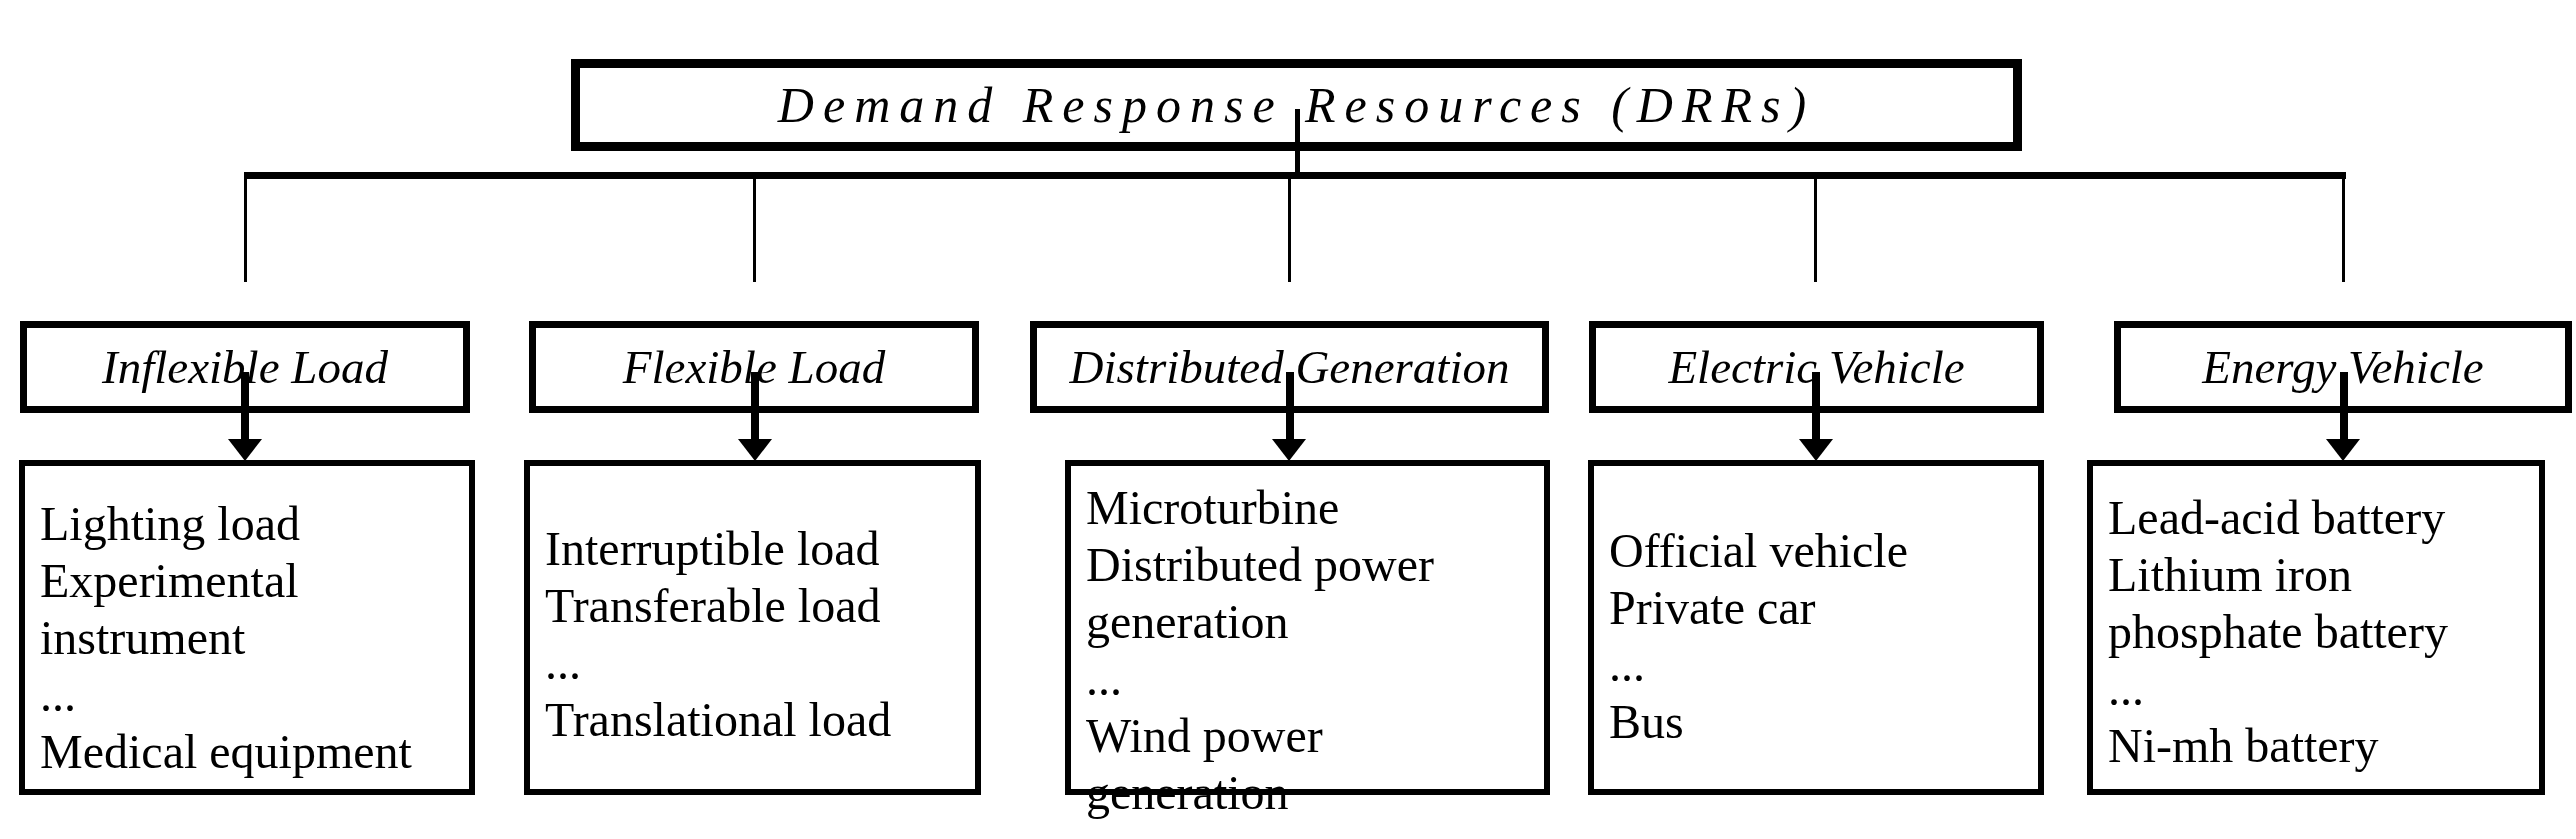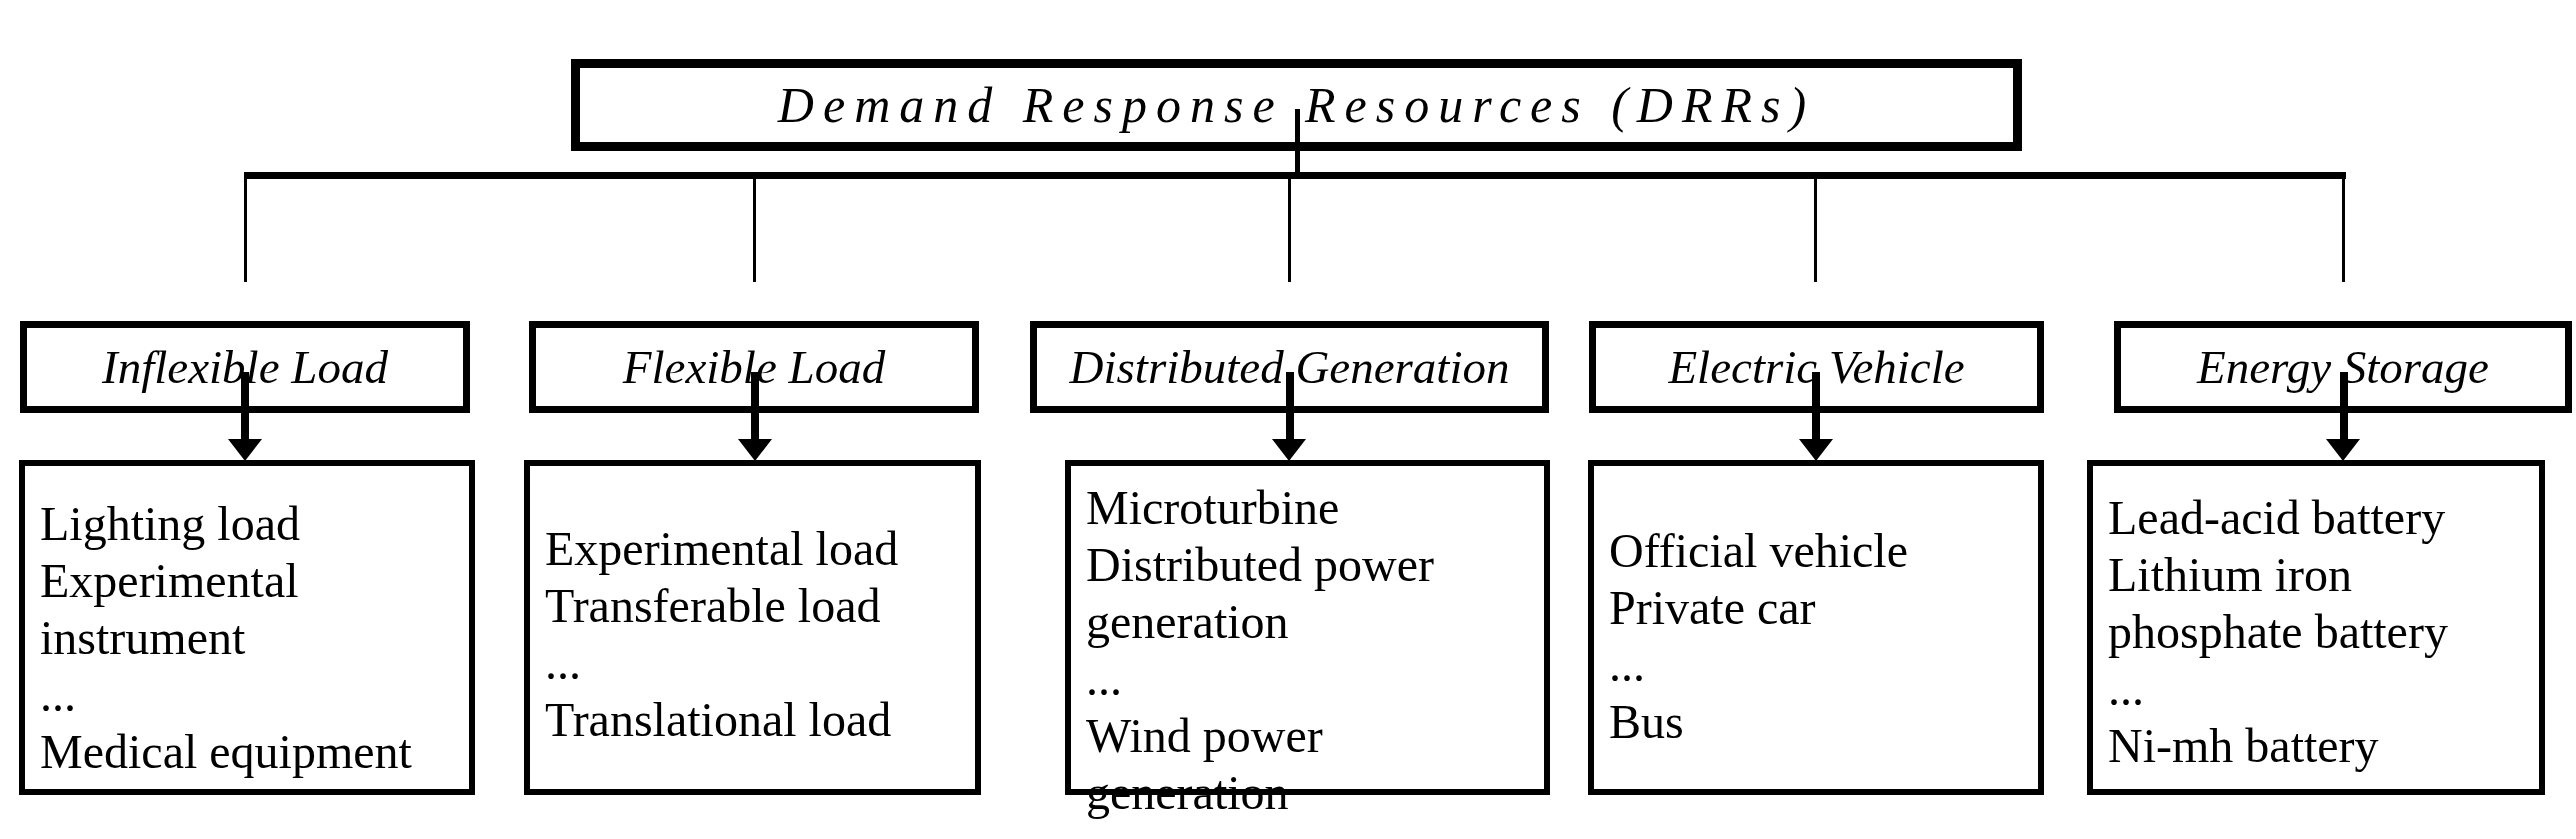--- a/index.html
+++ b/index.html
@@ -95,21 +95,21 @@
   <div id="cat-2" class="box cat center-label">
     <span>Flexible Load</span>
   </div>
   <div id="cat-3" class="box cat center-label">
     <span>Distributed Generation</span>
   </div>
   <div id="cat-4" class="box cat center-label">
     <span>Electric Vehicle</span>
   </div>
   <div id="cat-5" class="box cat center-label">
-    <span>Energy Storage</span>
+    <span>Energy Vehicle</span>
   </div>
 
   <div id="shaft-1" class="line arrow-shaft"></div>
   <div id="shaft-2" class="line arrow-shaft"></div>
   <div id="shaft-3" class="line arrow-shaft"></div>
   <div id="shaft-4" class="line arrow-shaft"></div>
   <div id="shaft-5" class="line arrow-shaft"></div>
   <div id="head-1" class="arrow-head"></div>
   <div id="head-2" class="arrow-head"></div>
   <div id="head-3" class="arrow-head"></div>
@@ -117,21 +117,21 @@
   <div id="head-5" class="arrow-head"></div>
 
   <div id="leaf-1" class="box leaf">
     <div class="leaf-line">Lighting load</div>
     <div class="leaf-line">Experimental</div>
     <div class="leaf-line">instrument</div>
     <div class="leaf-line">...</div>
     <div class="leaf-line">Medical equipment</div>
   </div>
   <div id="leaf-2" class="box leaf">
-    <div class="leaf-line">Experimental load</div>
+    <div class="leaf-line">Interruptible load</div>
     <div class="leaf-line">Transferable load</div>
     <div class="leaf-line">...</div>
     <div class="leaf-line">Translational load</div>
   </div>
   <div id="leaf-3" class="box leaf">
     <div class="leaf-line">Microturbine</div>
     <div class="leaf-line">Distributed power</div>
     <div class="leaf-line">generation</div>
     <div class="leaf-line">...</div>
     <div class="leaf-line">Wind power</div>

